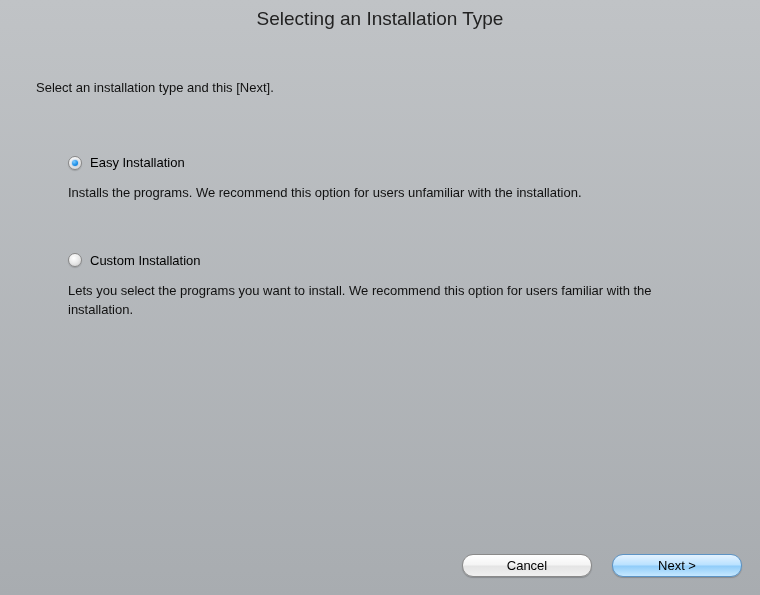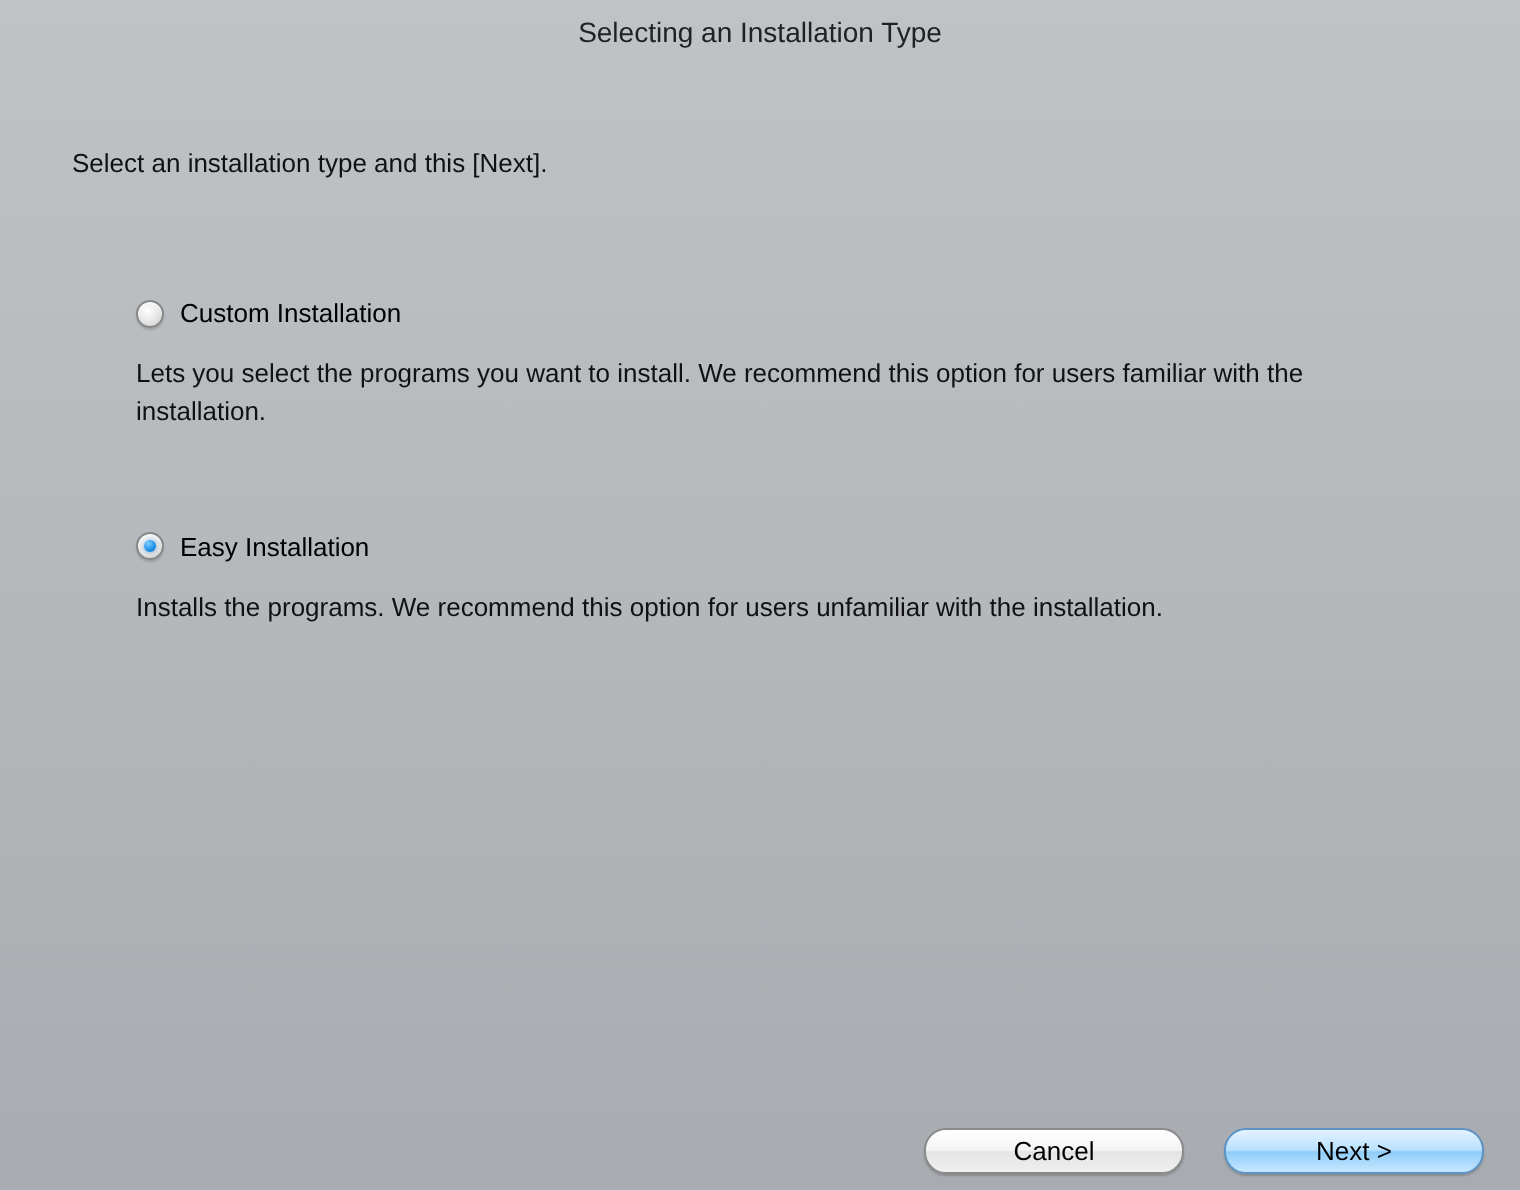--- a/index.html
+++ b/index.html
@@ -13,21 +13,21 @@
       background: linear-gradient(to bottom, #c0c3c6 0%, #a8acb0 100%);
       font-family: "Lucida Grande", "Helvetica Neue", Arial, sans-serif;
       font-size: 13px;
       color: #000;
       position: relative;
       overflow: hidden;
     }
     .title {
       text-align: center;
       padding-top: 8px;
-      font-size: 14px;
+      font-size: 19px;
       color: #222;
     }
     .instruction {
       padding: 50px 0 0 36px;
       font-size: 13px;
       color: #111;
     }
     .options {
       padding: 60px 0 0 68px;
       width: 690px;
@@ -67,21 +67,21 @@
       cursor: pointer;
     }
     .option-desc {
       font-size: 13px;
       color: #111;
       line-height: 1.45;
       padding-right: 20px;
     }
     .button-bar {
       position: absolute;
-      bottom: 8px;
+      bottom: 18px;
       right: 18px;
       display: flex;
       gap: 20px;
     }
     .btn {
       width: 130px;
       height: 23px;
       border-radius: 11px;
       font-size: 13px;
       text-align: center;
@@ -106,32 +106,32 @@
 <body>
 
 <div class="title">Selecting an Installation Type</div>
 
 <div class="instruction">Select an installation type and this [Next].</div>
 
 <div class="options">
 
   <div class="option-block">
     <div class="option-row">
+      <span class="radio selected"></span>
+      <span class="option-label">Easy Installation</span>
+    </div>
+    <div class="option-desc">Installs the programs. We recommend this option for users unfamiliar with the installation.</div>
+  </div>
+
+  <div class="option-block">
+    <div class="option-row">
       <span class="radio"></span>
       <span class="option-label">Custom Installation</span>
     </div>
     <div class="option-desc">Lets you select the programs you want to install. We recommend this option for users familiar with the installation.</div>
-  </div>
-
-  <div class="option-block">
-    <div class="option-row">
-      <span class="radio selected"></span>
-      <span class="option-label">Easy Installation</span>
-    </div>
-    <div class="option-desc">Installs the programs. We recommend this option for users unfamiliar with the installation.</div>
   </div>
 
 </div>
 
 <div class="button-bar">
   <div class="btn btn-default">Cancel</div>
   <div class="btn btn-primary">Next &gt;</div>
 </div>
 
 </body></html>

